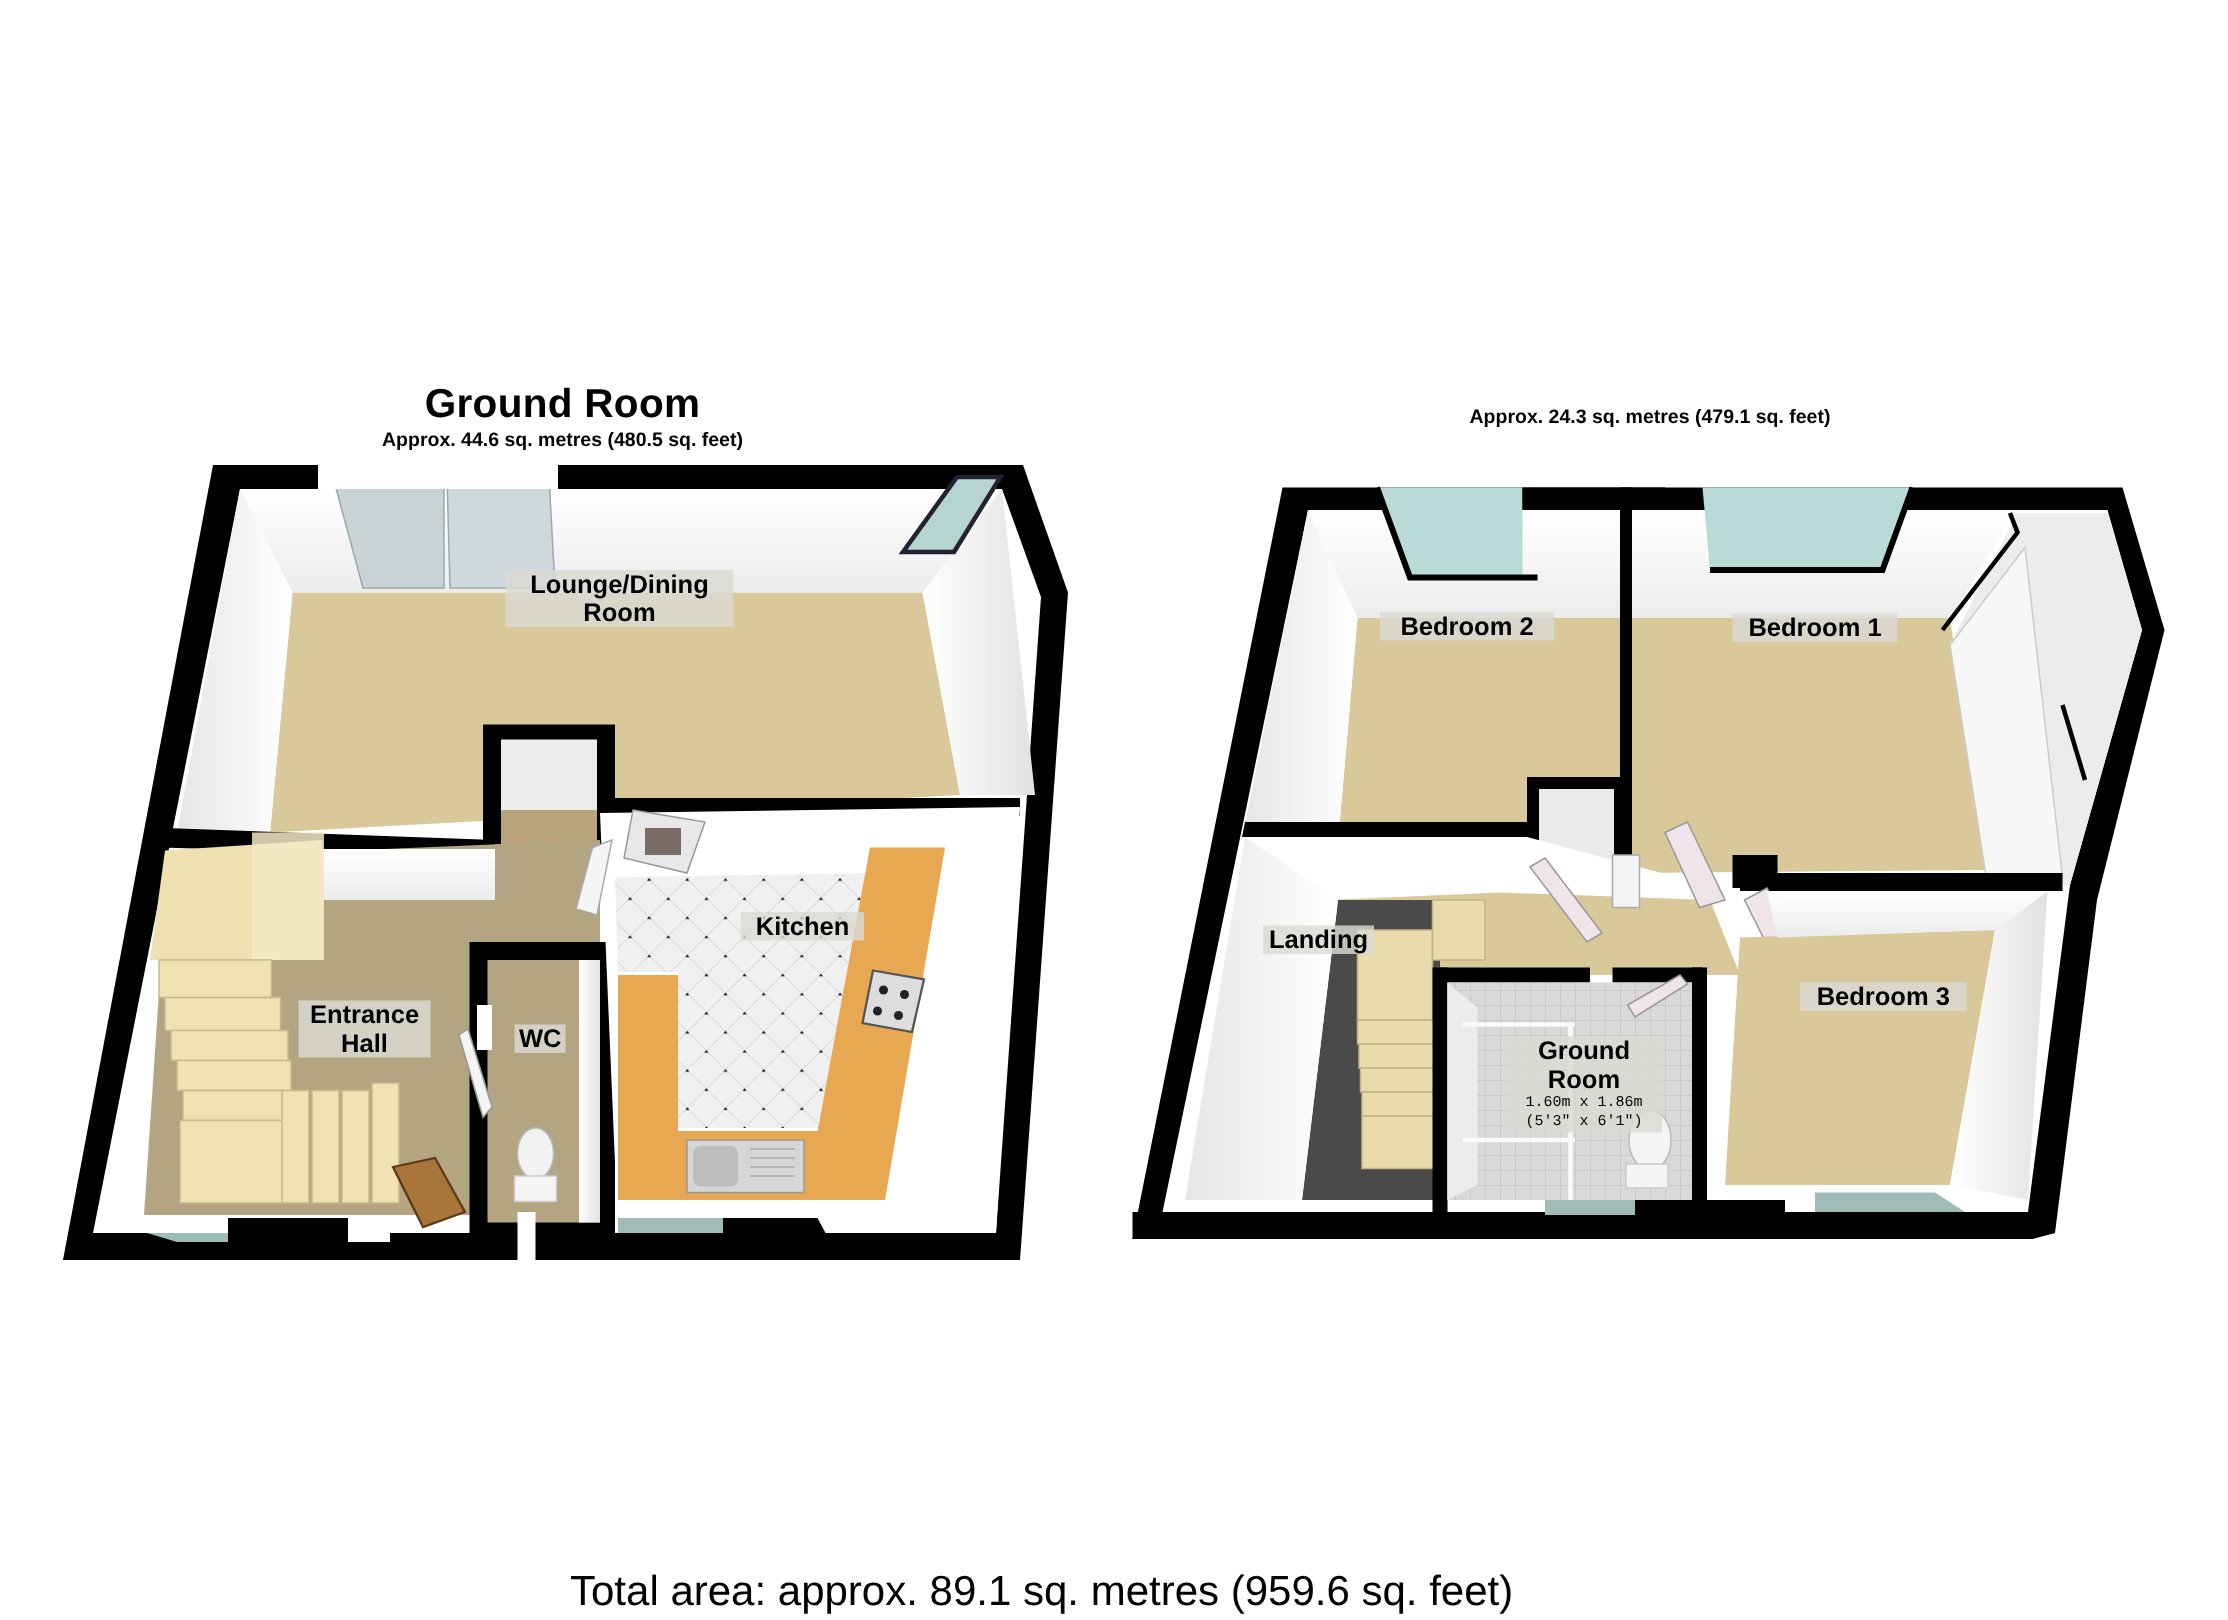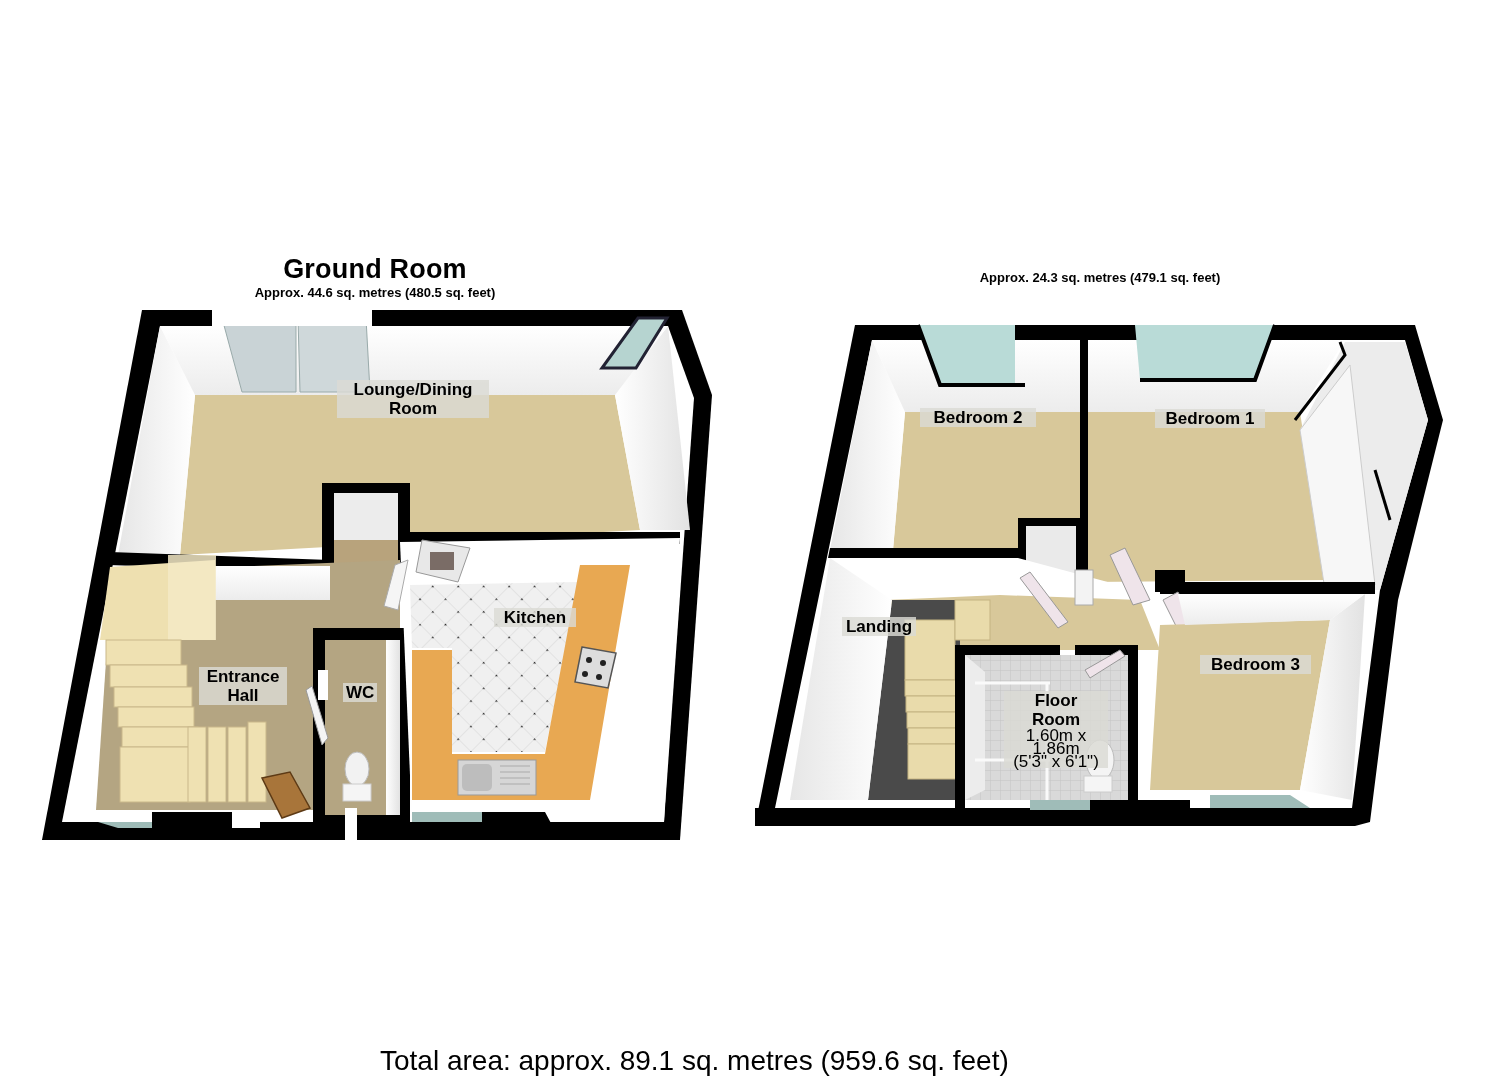--- a/index.html
+++ b/index.html
@@ -9,21 +9,21 @@
   .floor-title { font-weight: bold; font-size: 27px; line-height: 30px; letter-spacing: 0.2px; }
   .floor-area { font-size: 13px; line-height: 18px; font-weight: bold; }
   #heading-ground { left: 200px; top: 254px; width: 350px; }
   #heading-first { left: 930px; top: 269px; width: 340px; }
   .total-area { position: absolute; left: 380px; top: 1047px; width: 725px; text-align: left;
                 font-size: 28px; line-height: 28px; }
   svg.plan { position: absolute; left: 0; top: 0; }
   .room-label { position: absolute; background: rgba(218,218,212,0.82); font-weight: bold;
                 font-size: 17px; line-height: 19px; text-align: center; padding: 0 3px;
                 font-family: "Liberation Sans", "DejaVu Sans", sans-serif; }
-  .room-label .dim { font-weight: normal; font-size: 17px; line-height: 13px; display: block; }
+  .room-label .dim { font-weight: normal; font-size: 10px; line-height: 13px; display: block; font-family: Liberation Mono, monospace; }
 </style>
 </head>
 <body>
 
 <svg class="plan" width="1485" height="1080" viewBox="0 0 1485 1080">
   <defs>
     <pattern id="tiles" width="18" height="18" patternUnits="userSpaceOnUse" patternTransform="rotate(45)">
       <rect width="18" height="18" fill="#f0f0f0"></rect>
       <path d="M0 0 H18 M0 0 V18" stroke="#d4d4d4" stroke-width="1"></path>
       <circle cx="0" cy="0" r="1.8" fill="#222"></circle>
@@ -263,19 +263,19 @@
 <div class="room-label" style="left:1155px; top:409px; width:104px;">
   <div>Bedroom 1</div>
 </div>
 <div class="room-label" style="left:842px; top:617px; width:68px;">
   <div>Landing</div>
 </div>
 <div class="room-label" style="left:1200px; top:655px; width:105px;">
   <div>Bedroom 3</div>
 </div>
 <div class="room-label" style="left:1004px; top:691px; width:98px;">
-  <div>Floor</div>
+  <div>Ground</div>
   <div>Room</div>
   <span class="dim">1.60m x 1.86m</span>
   <span class="dim">(5'3" x 6'1")</span>
 </div>
 
 <div class="total-area">Total area: approx. 89.1 sq. metres (959.6 sq. feet)</div>
 
 </body></html>

